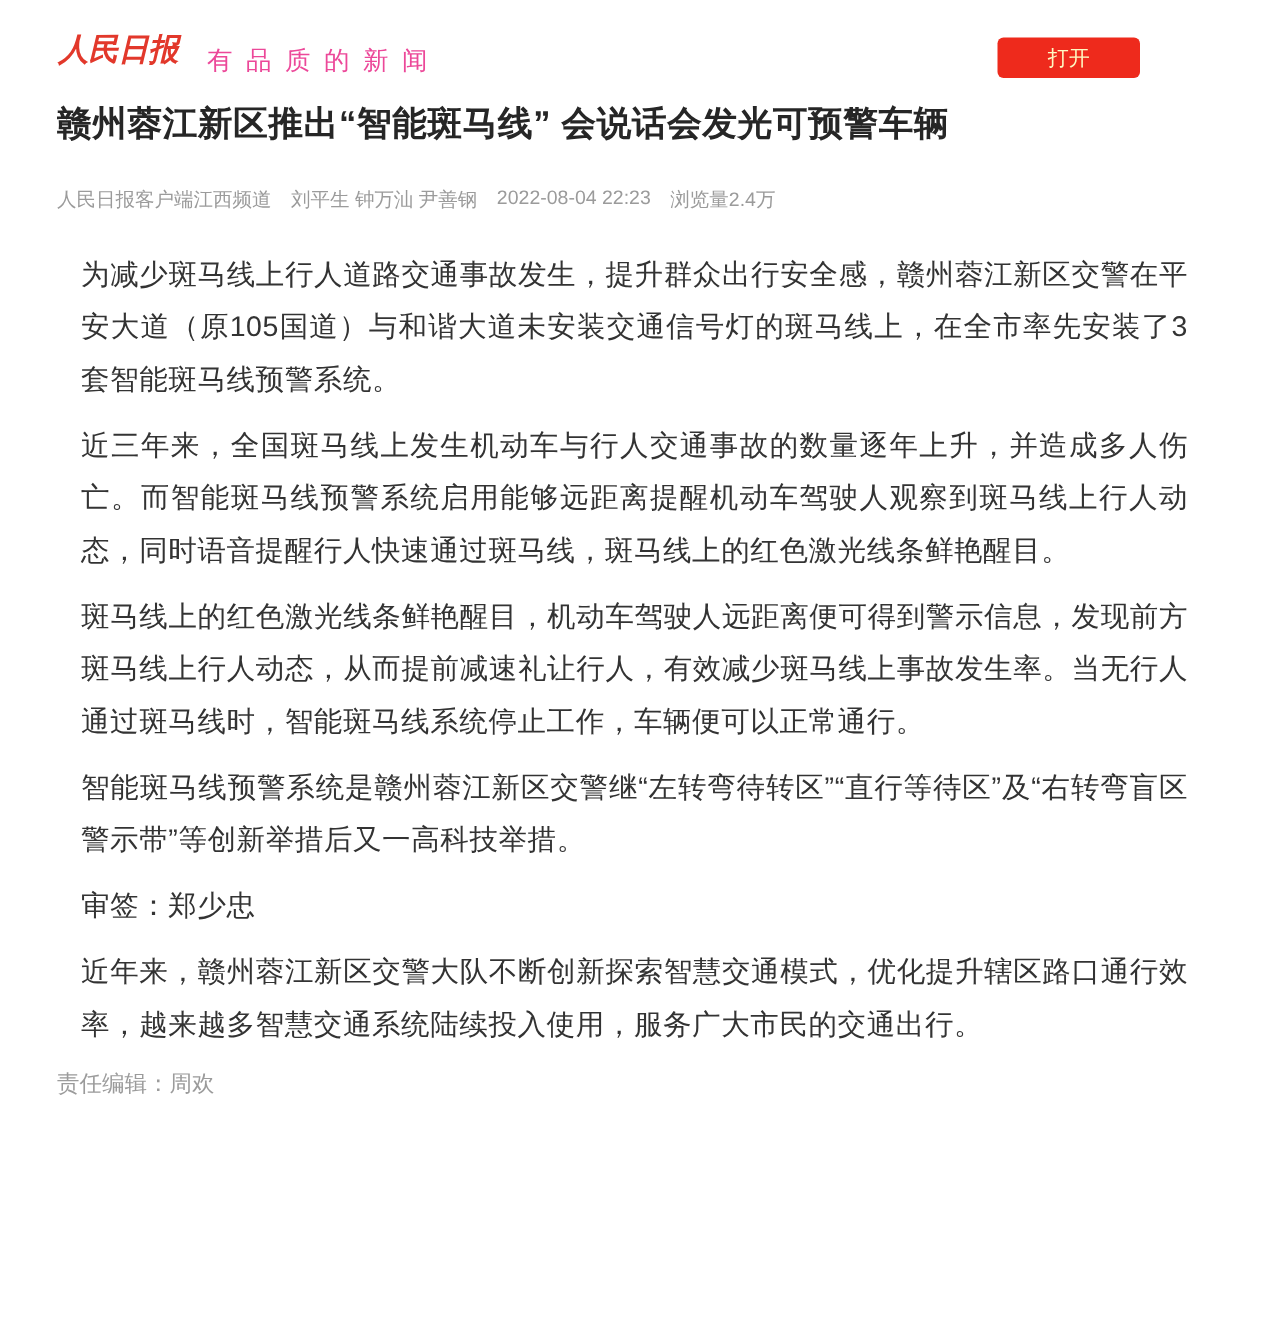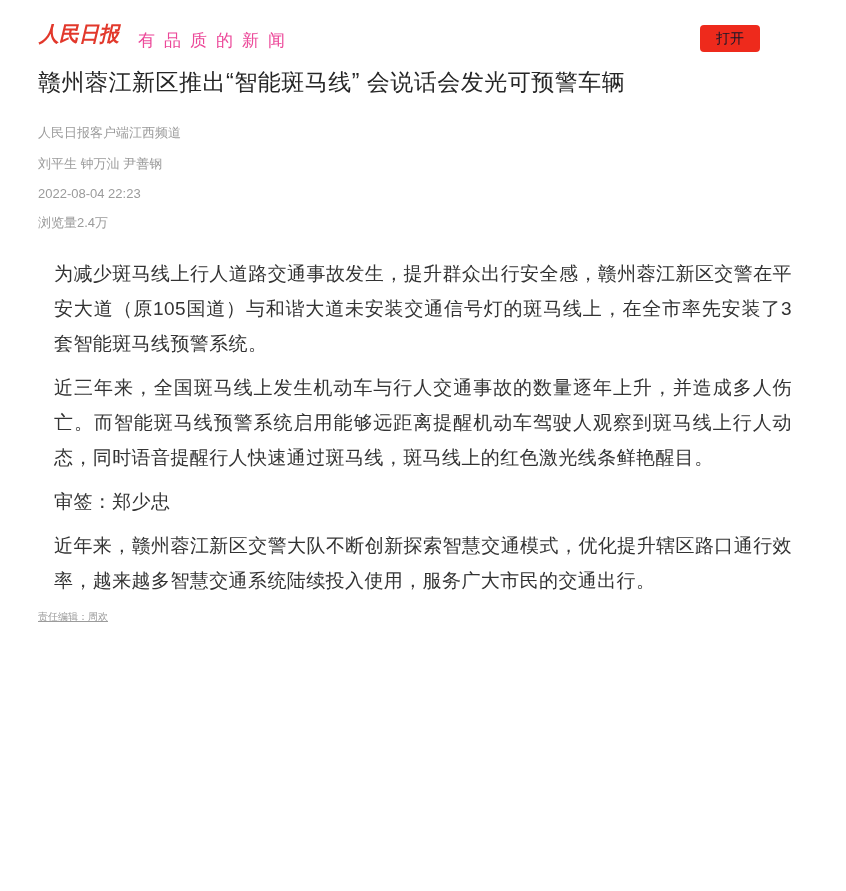--- a/index.html
+++ b/index.html
@@ -23,67 +23,65 @@
   .tagline {
     margin-left: 16px;
     font-size: 17px;
     letter-spacing: 9px;
     color: #ec4899;
     white-space: nowrap;
   }
   .open-btn {
     margin-left: auto;
     margin-right: 48px;
-    width: 60px;
+    width: 95px;
     height: 27px;
     border: none;
     border-radius: 4px;
     background: #ee2a1c;
-    color: #0f172a;
+    color: #fef9c3;
     font-size: 14px;
     font-family: "Liberation Sans", "DejaVu Sans", sans-serif;
     cursor: pointer;
     line-height: 27px;
     text-align: center;
     padding: 0;
   }
   
   .title {
     margin: 14px 0 0;
     font-size: 23px;
     line-height: 32px;
-    font-weight: normal;
+    font-weight: bold;
     color: #262626;
     letter-spacing: 0.5px;
   }
   .byline {
     margin-top: 26px;
     display: flex;
     gap: 13px;
     font-size: 13px;
     color: #9b9b9b;
     white-space: nowrap;
-    flex-direction: column;
   }
   
   .article { margin-top: 24px; }
   .article p {
     margin: 0 16px 9px;
     font-size: 19px;
     line-height: 35px;
     color: #333333;
     letter-spacing: 0.4px;
     text-align: justify;
   }
   
   .editor {
     margin-top: 12px;
-    font-size: 10px;
+    font-size: 15px;
     color: #9b9b9b;
-    text-decoration: underline;
   }
 </style>
 </head>
 <body>
 
 <div class="page">
 
   <header class="topbar">
     <div class="logo">
       <svg width="84" height="32" viewBox="0 0 84 32">
@@ -99,19 +97,21 @@
   <div class="byline">
     <span>人民日报客户端江西频道</span>
     <span>刘平生 钟万汕 尹善钢</span>
     <span>2022-08-04 22:23</span>
     <span>浏览量2.4万</span>
   </div>
 
   <article class="article">
     <p>为减少斑马线上行人道路交通事故发生，提升群众出行安全感，赣州蓉江新区交警在平安大道（原105国道）与和谐大道未安装交通信号灯的斑马线上，在全市率先安装了3套智能斑马线预警系统。</p>
     <p>近三年来，全国斑马线上发生机动车与行人交通事故的数量逐年上升，并造成多人伤亡。而智能斑马线预警系统启用能够远距离提醒机动车驾驶人观察到斑马线上行人动态，同时语音提醒行人快速通过斑马线，斑马线上的红色激光线条鲜艳醒目。</p>
+    <p>斑马线上的红色激光线条鲜艳醒目，机动车驾驶人远距离便可得到警示信息，发现前方斑马线上行人动态，从而提前减速礼让行人，有效减少斑马线上事故发生率。当无行人通过斑马线时，智能斑马线系统停止工作，车辆便可以正常通行。</p>
+    <p>智能斑马线预警系统是赣州蓉江新区交警继“左转弯待转区”“直行等待区”及“右转弯盲区警示带”等创新举措后又一高科技举措。</p>
     <p>审签：郑少忠</p>
     <p>近年来，赣州蓉江新区交警大队不断创新探索智慧交通模式，优化提升辖区路口通行效率，越来越多智慧交通系统陆续投入使用，服务广大市民的交通出行。</p>
   </article>
 
   <div class="editor">责任编辑：周欢</div>
 
 </div>
 
 </body></html>

